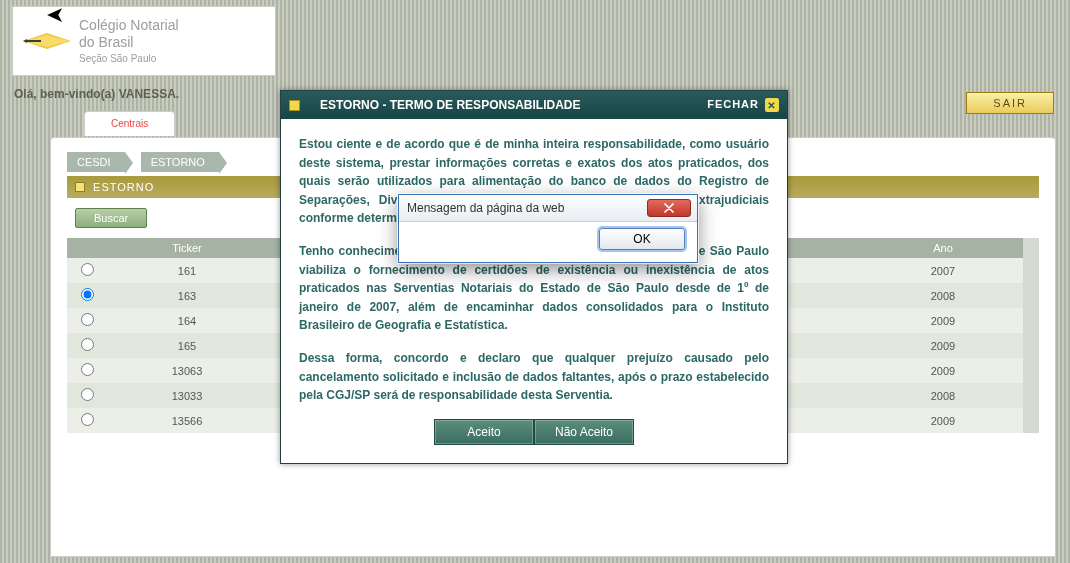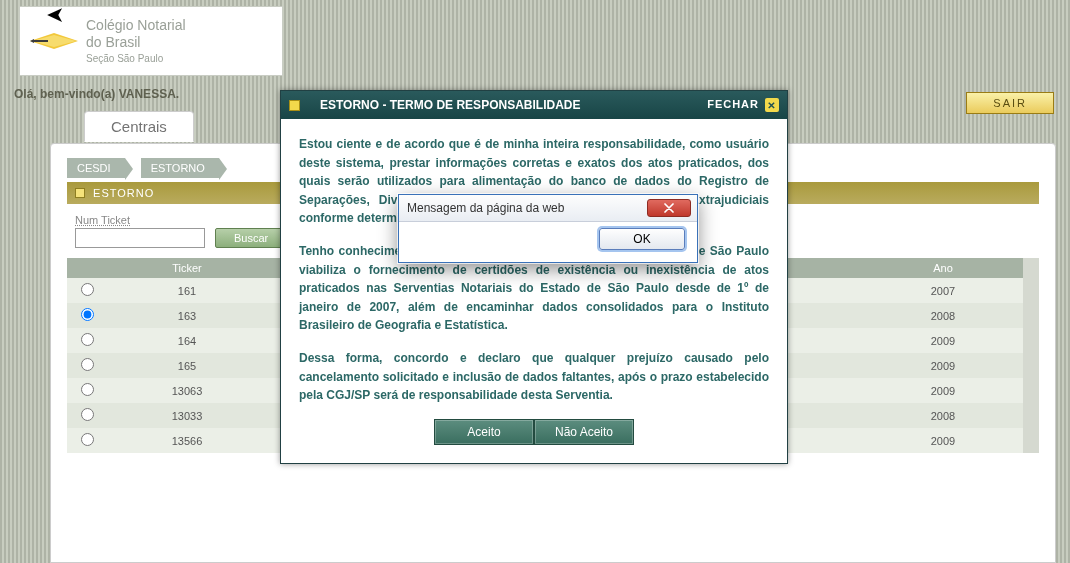--- a/index.html
+++ b/index.html
@@ -8,21 +8,21 @@
       font-size: 12px;
       width: 1070px;
       height: 563px;
       background: repeating-linear-gradient(90deg, #aeb3a6 0 2px, #c8cdc0 2px 4px);
       position: relative;
       overflow: hidden;
     }
     .header {
       background: #fff;
       height: 70px;
-      margin: 6px 6px 0 19px;
+      margin: 6px 6px 0 12px;
       border: 1px solid #c9cdc4;
       display: flex;
       align-items: center;
       padding: 4px 10px;
       width: 264px;
     }
     .header .logo-box { display:flex; align-items:center; }
     .logo-icon {
       width: 48px; height: 36px; position: relative; margin-right: 8px;
     }
@@ -66,22 +66,22 @@
       overflow: hidden;
     }
     .tab-centrais {
       position: relative; top:-1px;
       margin-left: 34px;
       display:inline-block;
       background:#fff;
       border:1px solid #ccc;
       border-bottom:1px solid #fff;
       padding: 6px 26px;
-      color:#737373;
-      font-size:15px;
+      color:#ef4444;
+      font-size:10px;
       border-radius:4px 4px 0 0;
     }
     
     .breadcrumb-row { margin: 14px 16px 4px 16px; display:flex; gap:6px; }
     .crumb {
       background:#aab7ac; color:#fff; font-size:11px; padding:4px 14px 4px 10px;
       position:relative; margin-right:10px;
     }
     .crumb::after {
       content:""; position:absolute; right:-8px; top:0;
@@ -203,24 +203,20 @@
 <div class="main-panel">
   <div class="breadcrumb-row">
     <span class="crumb">CESDI</span>
     <span class="crumb">ESTORNO</span>
   </div>
   <div class="section-bar">
     <span class="sq"></span>
     <span>ESTORNO</span>
   </div>
   <div class="search-row">
-    <div>
-      <label>Num Ticket</label>
-      <input type="text" value="" style="">
-    </div>
     <button class="buscar-btn">Buscar</button>
   </div>
   <table class="grid">
     <thead>
       <tr>
         <th class="radio-cell"></th>
         <th class="ticker-cell">Ticker</th>
         <th></th>
         <th style="width:160px">Ano</th>
         <th class="scroll-th"></th>

